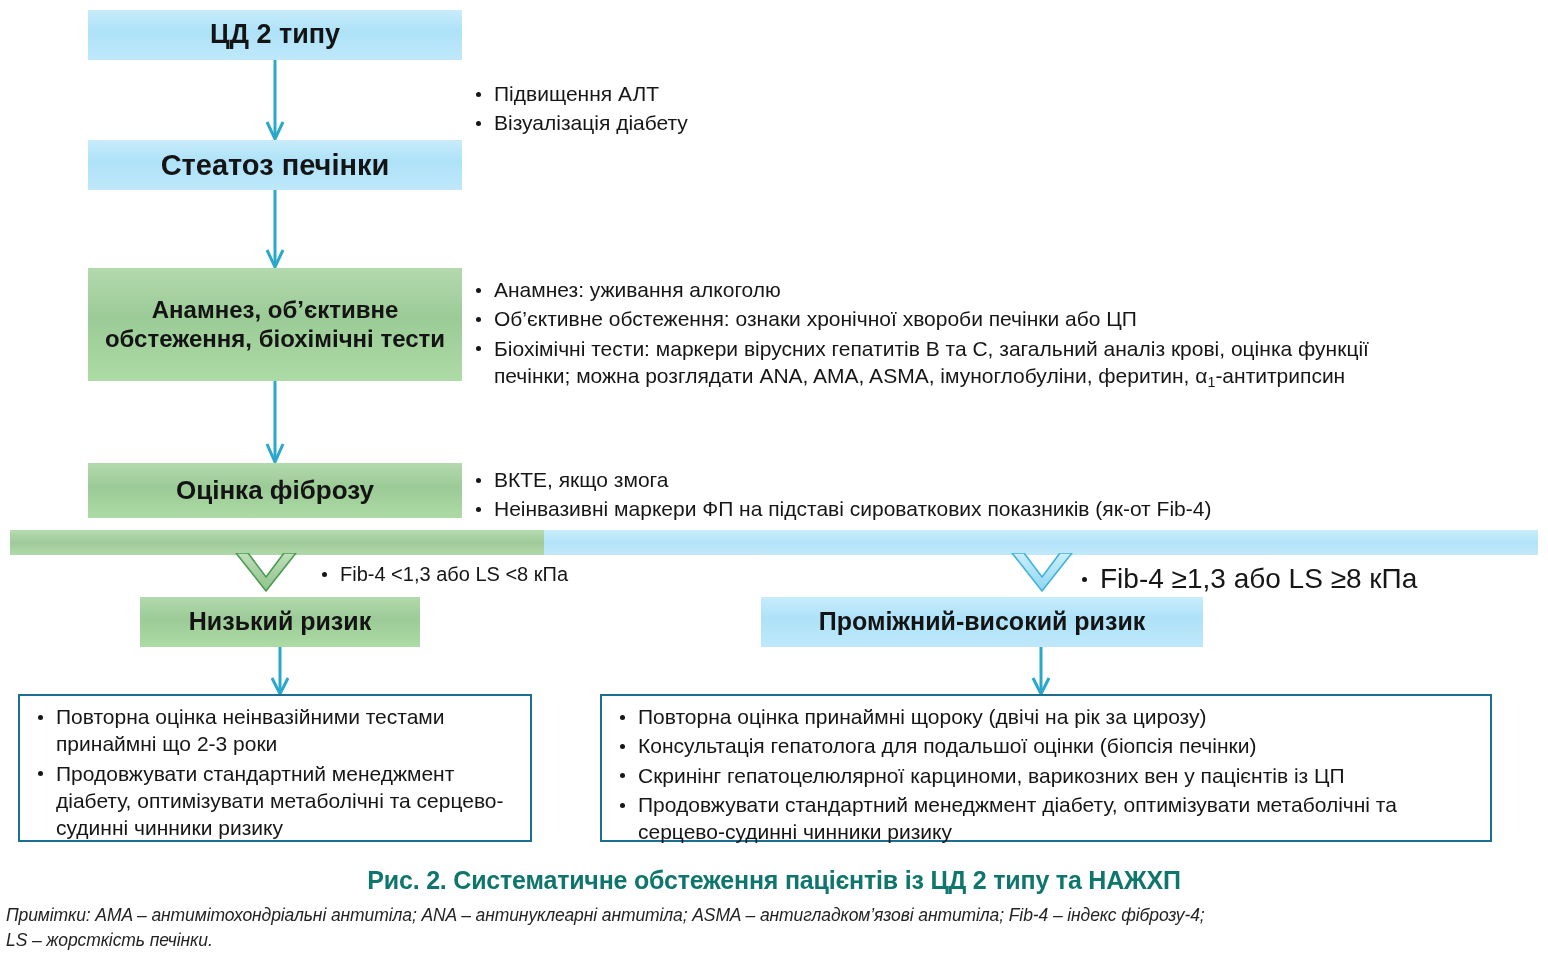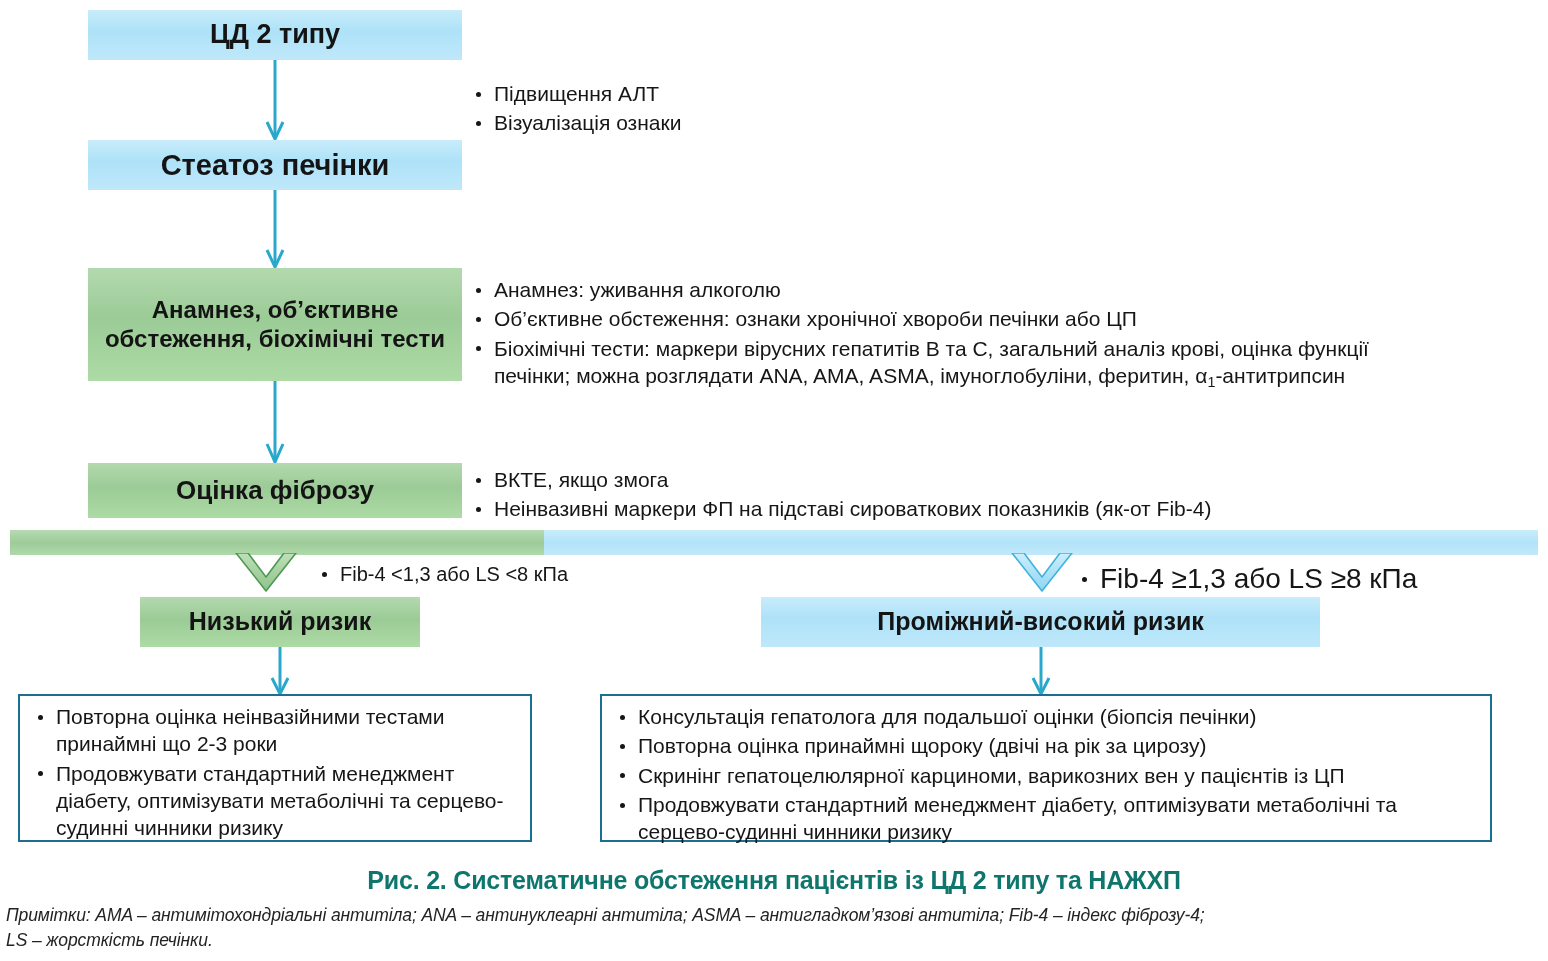--- a/index.html
+++ b/index.html
@@ -122,21 +122,21 @@
       <polyline points="5,62 13,79 21,62" fill="none" stroke="#29a8cc" stroke-width="3"></polyline>
     </svg>
   </div>
 
   <div class="box box-blue" style="left:88px; top:140px; width:374px; height:50px; font-size:29px;">
     <span>Стеатоз печінки</span>
   </div>
 
   <div class="bullets" style="left:472px; top:80px; width:560px; font-size:21px;">
     <p class="bl">Підвищення АЛТ</p>
-    <p class="bl">Візуалізація ознаки</p>
+    <p class="bl">Візуалізація діабету</p>
   </div>
 
   <div class="conn" style="left:262px; top:190px; width:26px; height:78px;">
     <svg width="26" height="78" viewBox="0 0 26 78">
       <line x1="13" y1="0" x2="13" y2="76" stroke="#29a8cc" stroke-width="3"></line>
       <polyline points="5,60 13,77 21,60" fill="none" stroke="#29a8cc" stroke-width="3"></polyline>
     </svg>
   </div>
 
   <div class="box box-green" style="left:88px; top:268px; width:374px; height:113px; font-size:24px; padding:18px 14px;">
@@ -201,21 +201,21 @@
   </div>
 
   <div class="bullets" style="left:1078px; top:561px; width:420px; font-size:28px;">
     <p class="bl">Fib-4 ≥1,3 або LS ≥8 кПа</p>
   </div>
 
   <div class="box box-green" style="left:140px; top:597px; width:280px; height:50px; font-size:25px;">
     <span>Низький ризик</span>
   </div>
 
-  <div class="box box-blue" style="left:761px; top:597px; width:559px; height:50px; font-size:25px;">
+  <div class="box box-blue" style="left:761px; top:597px; width:442px; height:50px; font-size:25px;">
     <span>Проміжний-високий ризик</span>
   </div>
 
   <div class="conn" style="left:267px; top:647px; width:26px; height:48px;">
     <svg width="26" height="48" viewBox="0 0 26 48">
       <line x1="13" y1="0" x2="13" y2="46" stroke="#29a8cc" stroke-width="3"></line>
       <polyline points="5,31 13,47 21,31" fill="none" stroke="#29a8cc" stroke-width="3"></polyline>
     </svg>
   </div>
 
@@ -227,22 +227,22 @@
   </div>
 
   <div class="outline-box" style="left:18px; top:694px; width:514px; height:148px;"></div>
   <div class="bullets" style="left:34px; top:703px; width:492px; font-size:21px;">
     <p class="bl">Повторна оцінка неінвазійними тестами принаймні що 2-3 роки</p>
     <p class="bl">Продовжувати стандартний менеджмент діабету, оптимізувати метаболічні та серцево-судинні чинники ризику</p>
   </div>
 
   <div class="outline-box" style="left:600px; top:694px; width:892px; height:148px;"></div>
   <div class="bullets" style="left:616px; top:703px; width:868px; font-size:21px;">
+    <p class="bl">Повторна оцінка принаймні щороку (двічі на рік за цирозу)</p>
     <p class="bl">Консультація гепатолога для подальшої оцінки (біопсія печінки)</p>
-    <p class="bl">Повторна оцінка принаймні щороку (двічі на рік за цирозу)</p>
     <p class="bl">Скринінг гепатоцелюлярної карциноми, варикозних вен у пацієнтів із ЦП</p>
     <p class="bl">Продовжувати стандартний менеджмент діабету, оптимізувати метаболічні та серцево-судинні чинники ризику</p>
   </div>
 
   <div class="caption" style="left:0; top:866px;">Рис. 2. Систематичне обстеження пацієнтів із ЦД 2 типу та НАЖХП</div>
 
   <div class="notes" style="left:6px; top:903px; width:1540px;">
     <div>Примітки: AMA – антимітохондріальні антитіла; ANA – антинуклеарні антитіла; ASMA – антигладком’язові антитіла; Fib-4 – індекс фіброзу-4;</div>
     <div>LS – жорсткість печінки.</div>
   </div>

